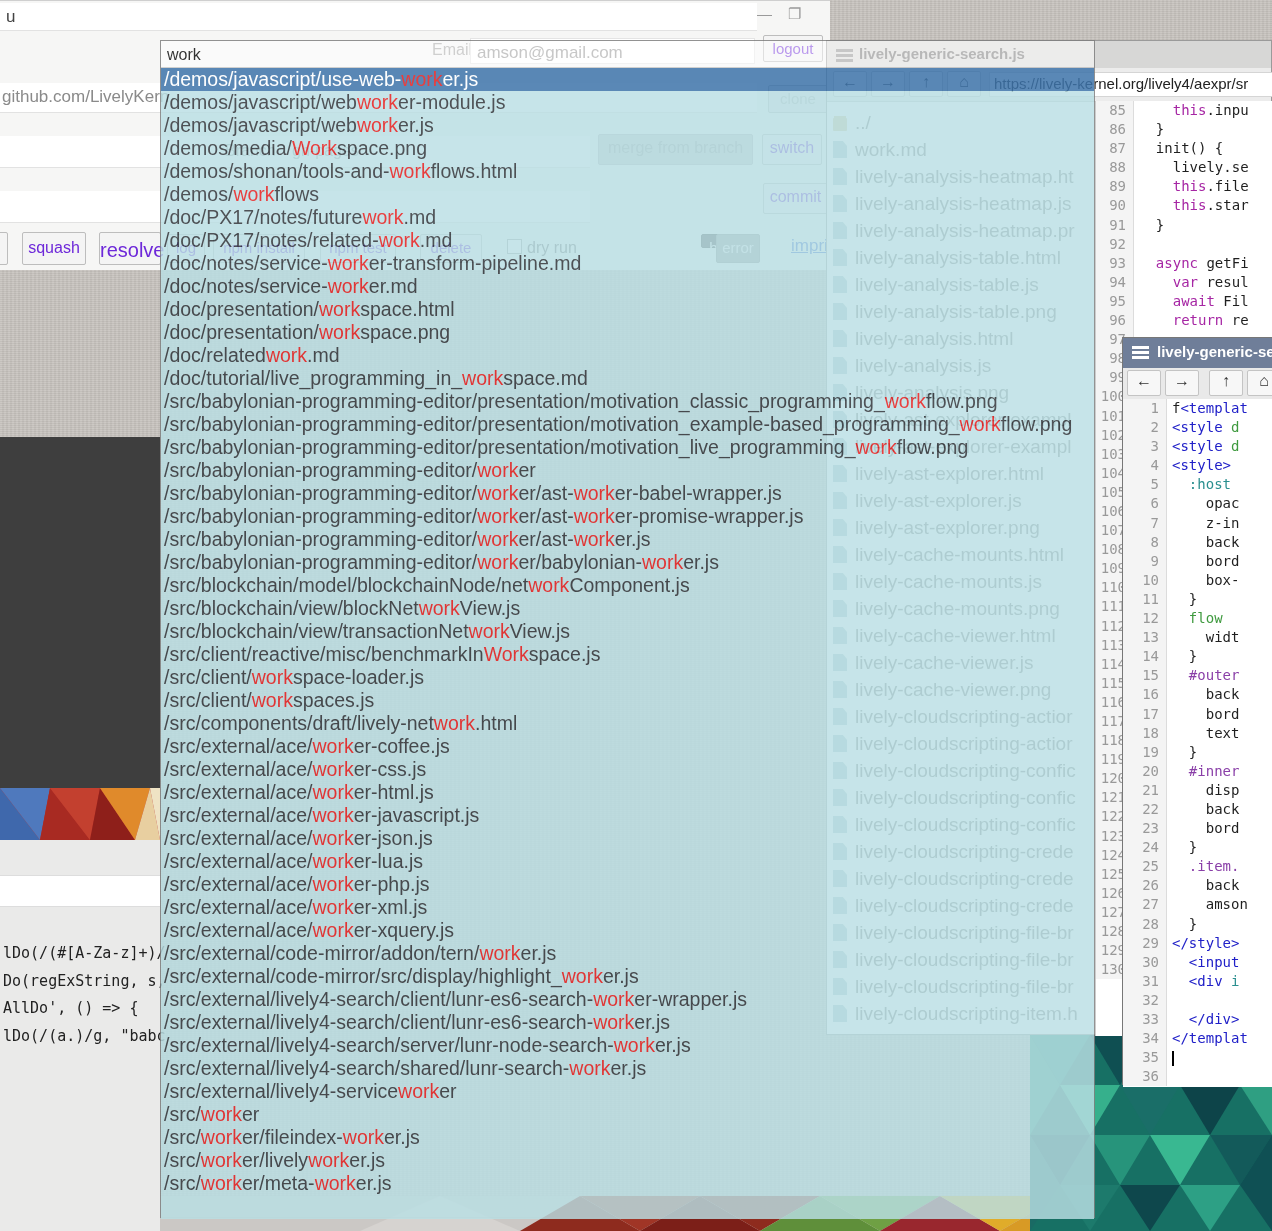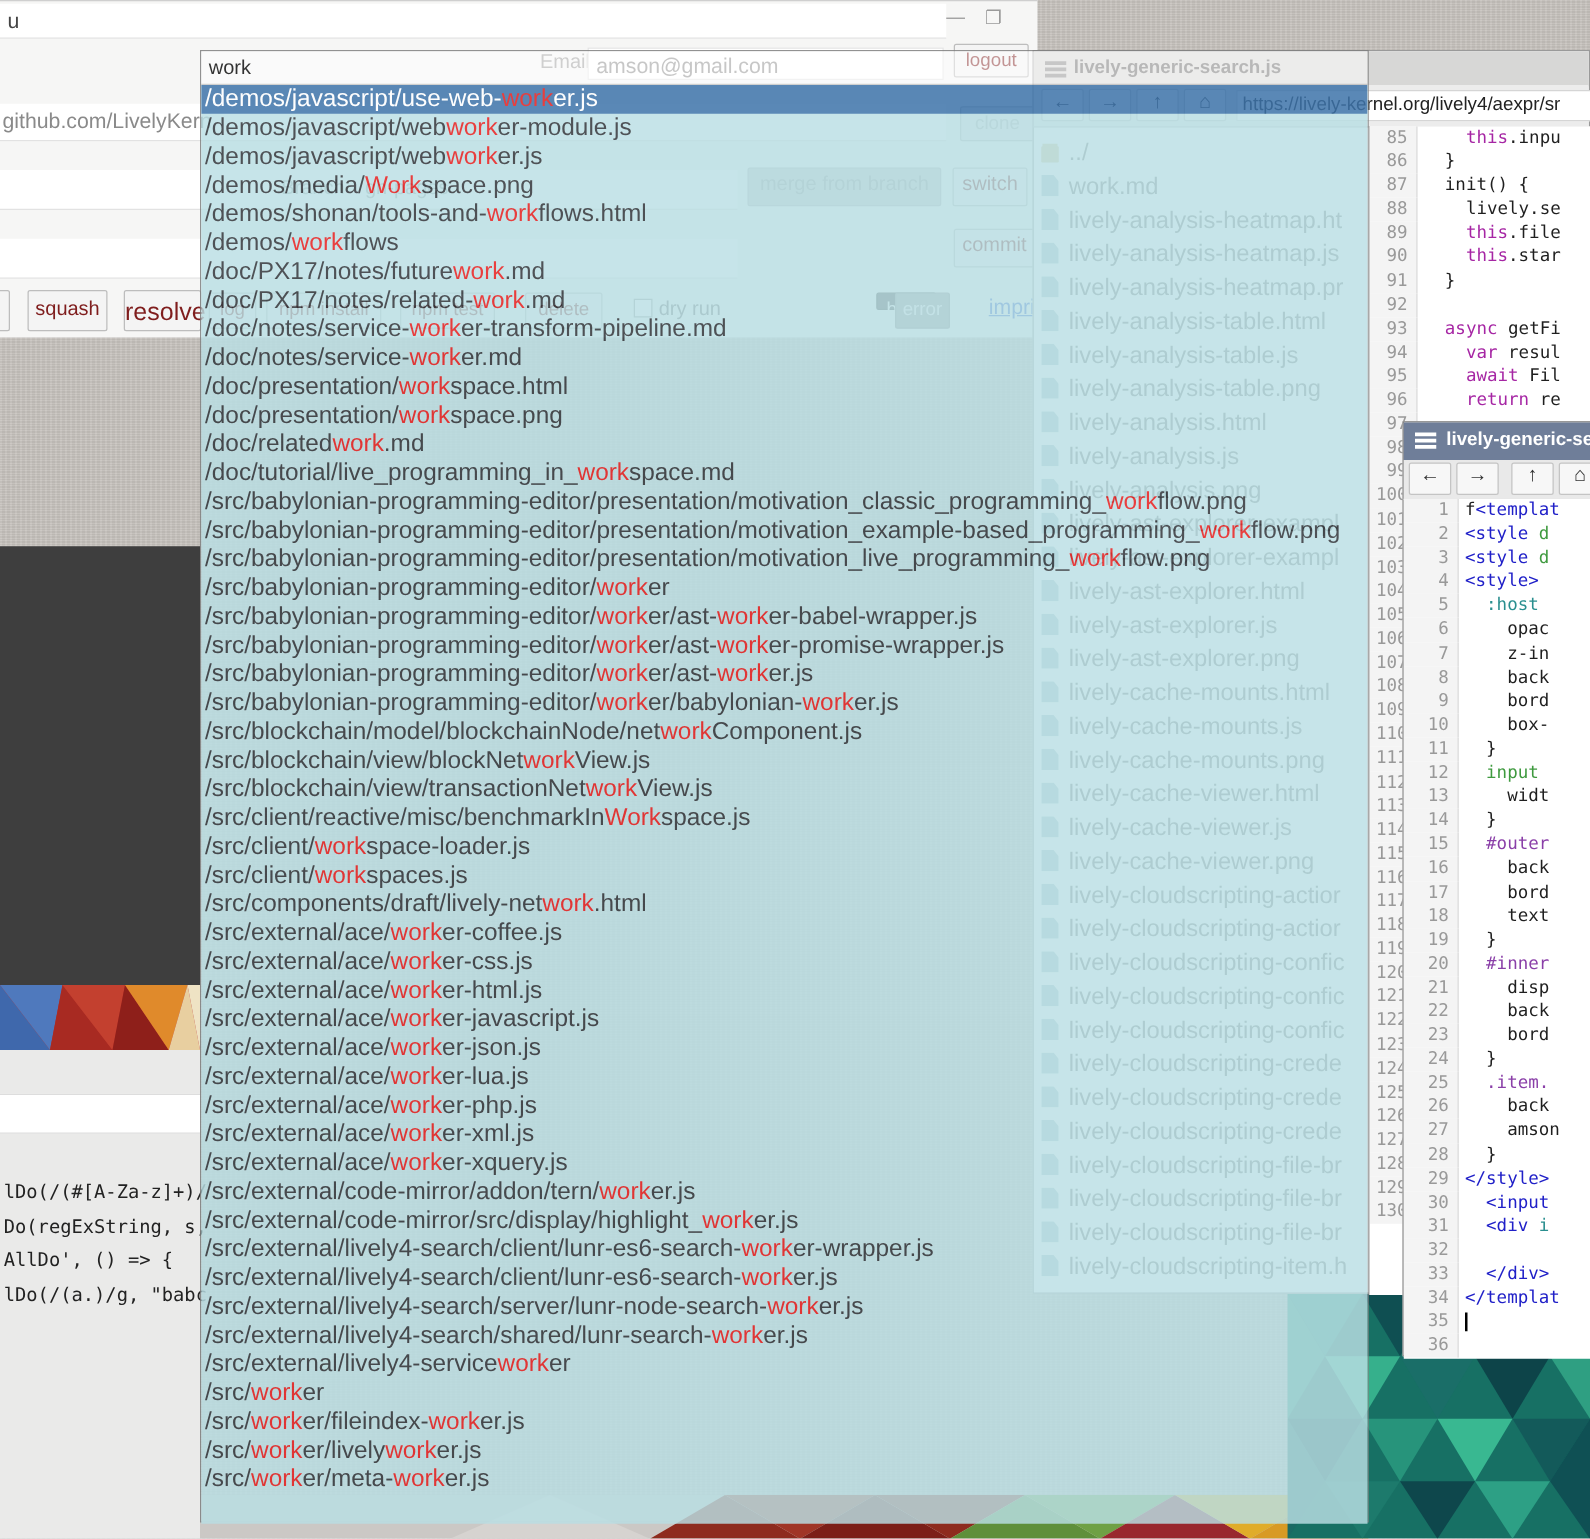--- a/index.html
+++ b/index.html
@@ -6,21 +6,21 @@
   body{font-family:"Liberation Sans",sans-serif;}
   #canvas{position:relative;width:1272px;height:1231px;overflow:hidden;
     background-color:#c8c4bf;
     background-image:repeating-linear-gradient(0deg,rgba(255,255,255,.05) 0 1px,rgba(0,0,0,.035) 1px 2px),
                      repeating-linear-gradient(90deg,rgba(255,255,255,.04) 0 2px,rgba(0,0,0,.03) 2px 4px);}
   
   .wall{position:absolute;z-index:1;}
   
   #git-win{position:absolute;left:0;top:168;width:830;height:269px;width:830px;background:#f6f6f5;border-top:1px solid #cfcfcf;z-index:2;}
   #git-win .row-input{position:absolute;background:#ffffff;border-bottom:1px solid #e2e2e2;font-size:17px;color:#444;padding:4px 0 0 6px;box-sizing:border-box;white-space:nowrap;overflow:hidden;}
-  .btn{position:absolute;background:#f4f4f4;border:1px solid #bdbdbd;border-radius:2px;color:#7f1d1d;font-size:15px;text-align:center;box-sizing:border-box;padding-top:4px;cursor:default;}
+  .btn{position:absolute;background:#f4f4f4;border:1px solid #bdbdbd;border-radius:2px;color:#6d28d9;font-size:15px;text-align:center;box-sizing:border-box;padding-top:4px;cursor:default;}
   .btn.disabled{color:#b5b5b5;background:#e9e9e9;}
   .btn.gray{background:#cbcbcb;color:#9a9a9a;border-color:#b5b5b5;}
   .btn.dark{background:#4a4a4a;color:#f5f5f5;border-color:#3a3a3a;}
   .btn.mid{background:#9b9b9b;color:#efefef;border-color:#8a8a8a;}
   .link{position:absolute;color:#2b5fd0;text-decoration:underline;font-size:17px;}
   .winctl{position:absolute;color:#9a9a9a;font-size:15px;}
   .cbx{position:absolute;width:13px;height:13px;background:#fff;border:1px solid #9a9a9a;}
   .faintlabel{position:absolute;color:#9a9a9a;font-size:16px;white-space:nowrap;}
   
   #left-console{position:absolute;left:0;top:437px;width:160px;height:351px;background:#3e3e3e;z-index:2;}
@@ -275,21 +275,21 @@
         <div class="cl"><span class="ln">2</span><span class="ct"><span class="tk-t">&lt;style</span><span class="tk-at"> d</span></span></div>
         <div class="cl"><span class="ln">3</span><span class="ct"><span class="tk-t">&lt;style</span><span class="tk-at"> d</span></span></div>
         <div class="cl"><span class="ln">4</span><span class="ct"><span class="tk-t">&lt;style&gt;</span></span></div>
         <div class="cl"><span class="ln">5</span><span class="ct"><span class="tk-cls">  :host</span></span></div>
         <div class="cl"><span class="ln">6</span><span class="ct"><span class="tk-d">    opac</span></span></div>
         <div class="cl"><span class="ln">7</span><span class="ct"><span class="tk-d">    z-in</span></span></div>
         <div class="cl"><span class="ln">8</span><span class="ct"><span class="tk-d">    back</span></span></div>
         <div class="cl"><span class="ln">9</span><span class="ct"><span class="tk-d">    bord</span></span></div>
         <div class="cl"><span class="ln">10</span><span class="ct"><span class="tk-d">    box-</span></span></div>
         <div class="cl"><span class="ln">11</span><span class="ct"><span class="tk-d">  }</span></span></div>
-        <div class="cl"><span class="ln">12</span><span class="ct"><span class="tk-at">  input</span></span></div>
+        <div class="cl"><span class="ln">12</span><span class="ct"><span class="tk-at">  flow</span></span></div>
         <div class="cl"><span class="ln">13</span><span class="ct"><span class="tk-d">    widt</span></span></div>
         <div class="cl"><span class="ln">14</span><span class="ct"><span class="tk-d">  }</span></span></div>
         <div class="cl"><span class="ln">15</span><span class="ct"><span class="tk-id">  #outer</span></span></div>
         <div class="cl"><span class="ln">16</span><span class="ct"><span class="tk-d">    back</span></span></div>
         <div class="cl"><span class="ln">17</span><span class="ct"><span class="tk-d">    bord</span></span></div>
         <div class="cl"><span class="ln">18</span><span class="ct"><span class="tk-d">    text</span></span></div>
         <div class="cl"><span class="ln">19</span><span class="ct"><span class="tk-d">  }</span></span></div>
         <div class="cl"><span class="ln">20</span><span class="ct"><span class="tk-id">  #inner</span></span></div>
         <div class="cl"><span class="ln">21</span><span class="ct"><span class="tk-d">    disp</span></span></div>
         <div class="cl"><span class="ln">22</span><span class="ct"><span class="tk-d">    back</span></span></div>

